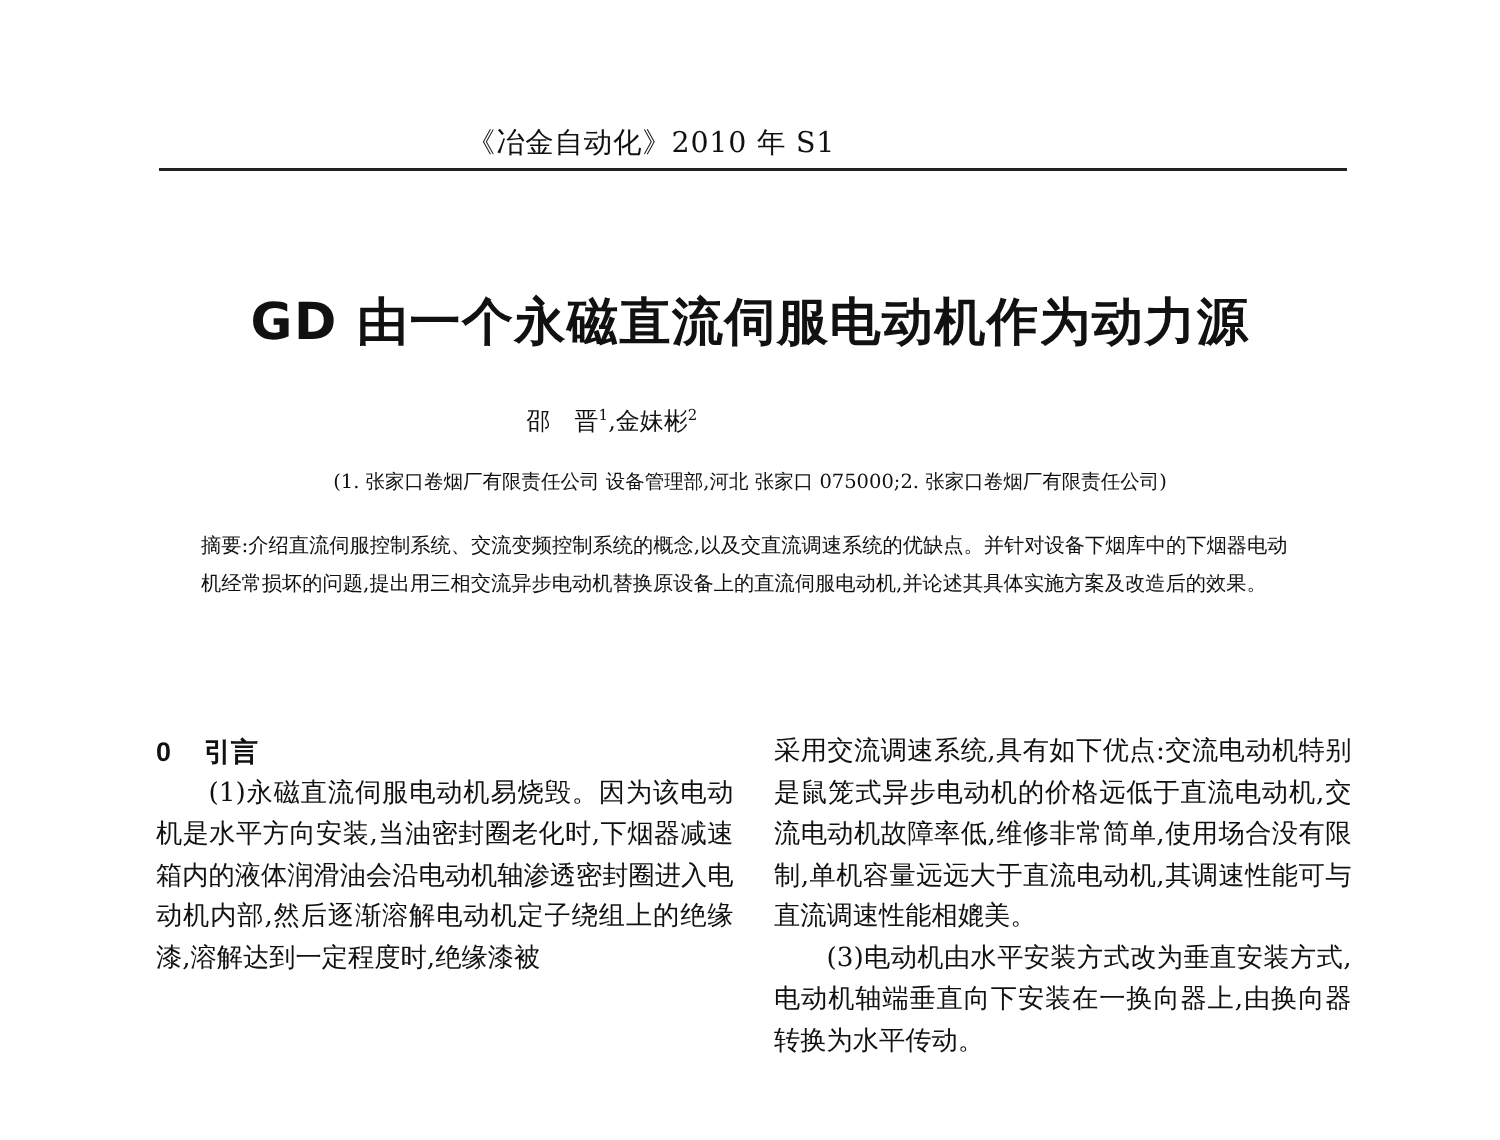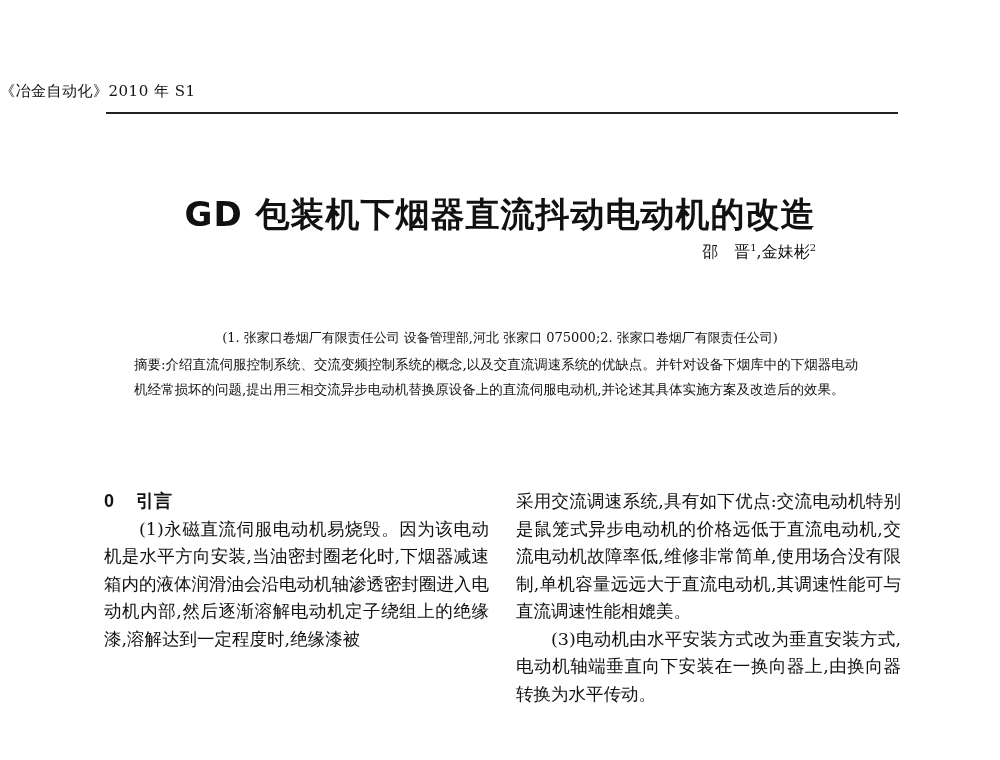--- a/index.html
+++ b/index.html
@@ -1,39 +1,39 @@
 <!DOCTYPE html>
 <html><head>
 <meta charset="utf-8">
 <style>
   html, body { margin: 0; padding: 0; background: #ffffff; }
   body { width: 1000px; height: 760px; overflow: hidden; position: relative; font-family: "DejaVu Serif", serif; color: #111; }
-  .journal-header { position: absolute; top: 82px; left: 0; width: 868px; text-align: left; font-size: 15px; letter-spacing: 0.5px; }
+  .journal-header { position: absolute; top: 82px; left: 0; width: 868px; text-align: center; font-size: 19px; letter-spacing: 0.5px; }
   .header-rule { position: absolute; top: 112px; left: 106px; width: 792px; height: 2px; background: #222; }
   .title { position: absolute; top: 192px; left: 0; width: 1000px; text-align: center; font-family: "DejaVu Sans", sans-serif; font-weight: bold; font-size: 34px; letter-spacing: 1px; }
-  .authors { position: absolute; top: 242px; left: 0; width: 816px; text-align: right; font-size: 16px; }
+  .authors { position: absolute; top: 271px; left: 0; width: 816px; text-align: center; font-size: 16px; }
   .authors sup { font-size: 10px; }
-  .affil { position: absolute; top: 329px; left: 0; width: 1000px; text-align: center; font-size: 13px; }
+  .affil { position: absolute; top: 312px; left: 0; width: 1000px; text-align: center; font-size: 13px; }
   .abstract { position: absolute; top: 352px; left: 134px; width: 730px; font-size: 13.5px; line-height: 24.5px; }
   .abstract b { font-weight: normal; }
   .col { position: absolute; top: 488px; width: 385px; font-size: 17.5px; line-height: 27.5px; text-align: justify; }
   .col-left { left: 104px; }
   .col-right { left: 516px; }
   .section-head { font-family: Liberation Sans, sans-serif; font-weight: bold; font-size: 18px; margin: 0; }
   .section-head .num { margin-right: 22px; }
   p { margin: 0; }
   .indent { text-indent: 2em; }
 </style>
 </head>
 <body>
 
 <div class="journal-header">《冶金自动化》2010 年 S1</div>
 <div class="header-rule"></div>
 
-<div class="title">GD 包装机下烟器直流抖动电动机的改造</div>
+<div class="title">GD 由一个永磁直流伺服电动机作为动力源</div>
 
 <div class="authors">
   <span>邵　晋</span><sup>1</sup><span>,</span><span>金妹彬</span><sup>2</sup>
 </div>
 
 <div class="affil">(1. 张家口卷烟厂有限责任公司 设备管理部,河北 张家口 075000;2. 张家口卷烟厂有限责任公司)</div>
 
 <div class="abstract">
   <p><b>摘要:</b><span>介绍直流伺服控制系统、交流变频控制系统的概念,以及交直流调速系统的优缺点。并针对设备下烟库中的下烟器电动机经常损坏的问题,提出用三相交流异步电动机替换原设备上的直流伺服电动机,并论述其具体实施方案及改造后的效果。</span></p>
 </div>

